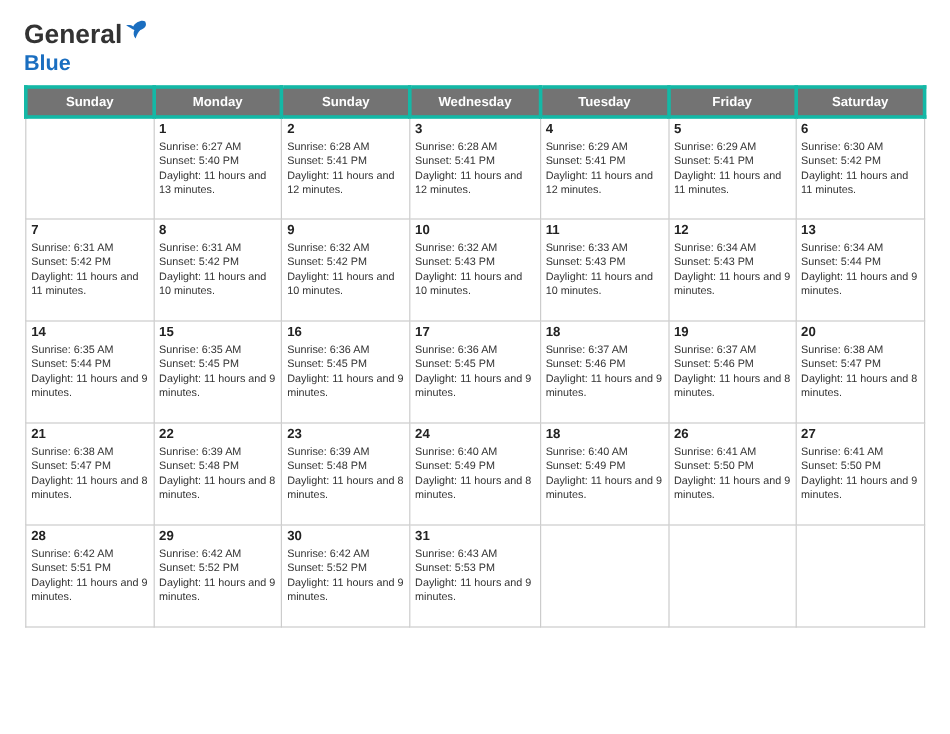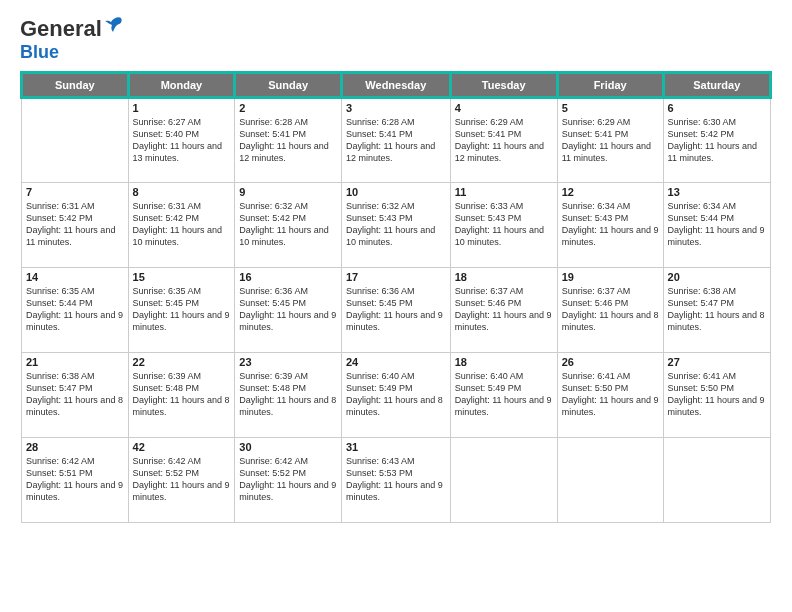--- a/index.html
+++ b/index.html
@@ -289,21 +289,21 @@
           </td>
         </tr>
         <tr>
           <td>
             <div class="cell-date">28</div>
             <div class="cell-info" style="white-space: pre-line;">Sunrise: 6:42 AM
 Sunset: 5:51 PM
 Daylight: 11 hours and 9 minutes.</div>
           </td>
           <td>
-            <div class="cell-date">42</div>
+            <div class="cell-date">29</div>
             <div class="cell-info" style="white-space: pre-line;">Sunrise: 6:42 AM
 Sunset: 5:52 PM
 Daylight: 11 hours and 9 minutes.</div>
           </td>
           <td>
             <div class="cell-date">30</div>
             <div class="cell-info" style="white-space: pre-line;">Sunrise: 6:42 AM
 Sunset: 5:52 PM
 Daylight: 11 hours and 9 minutes.</div>
           </td>

